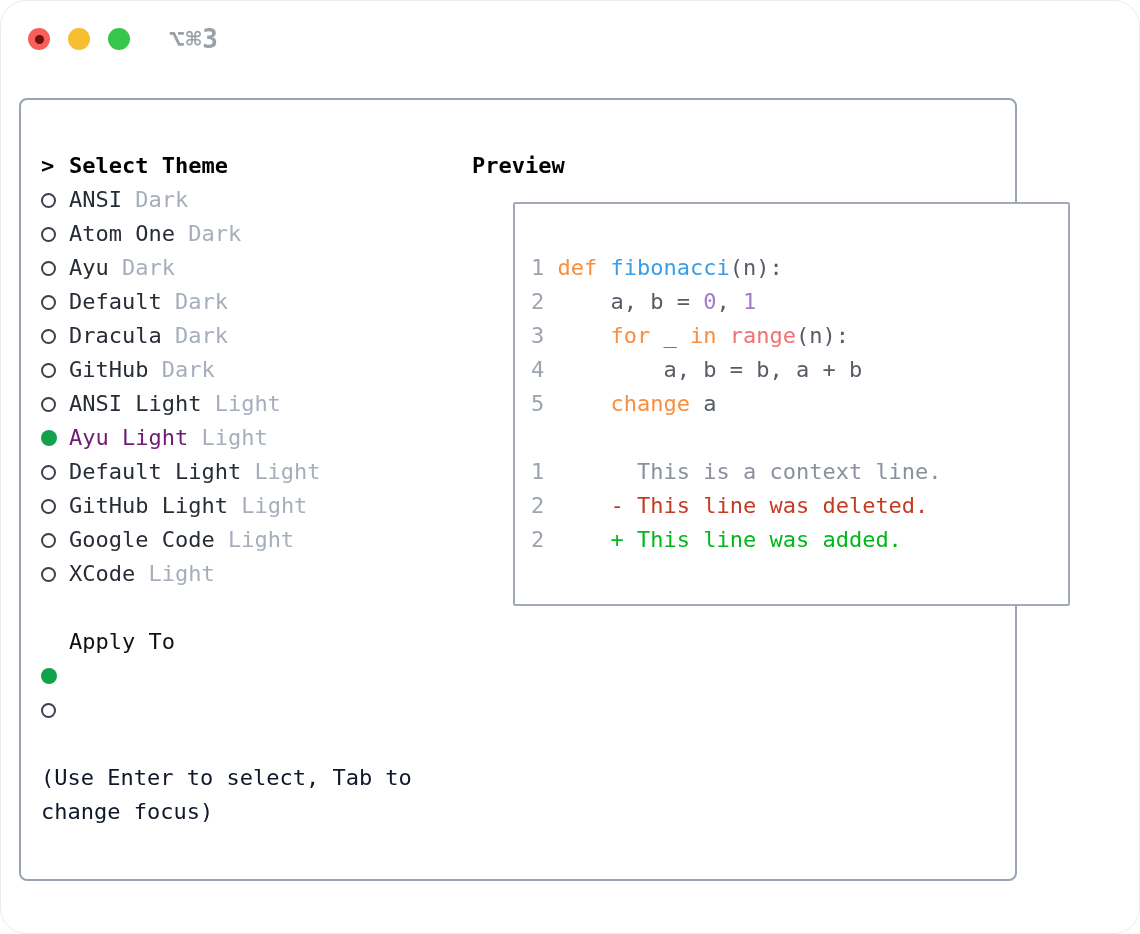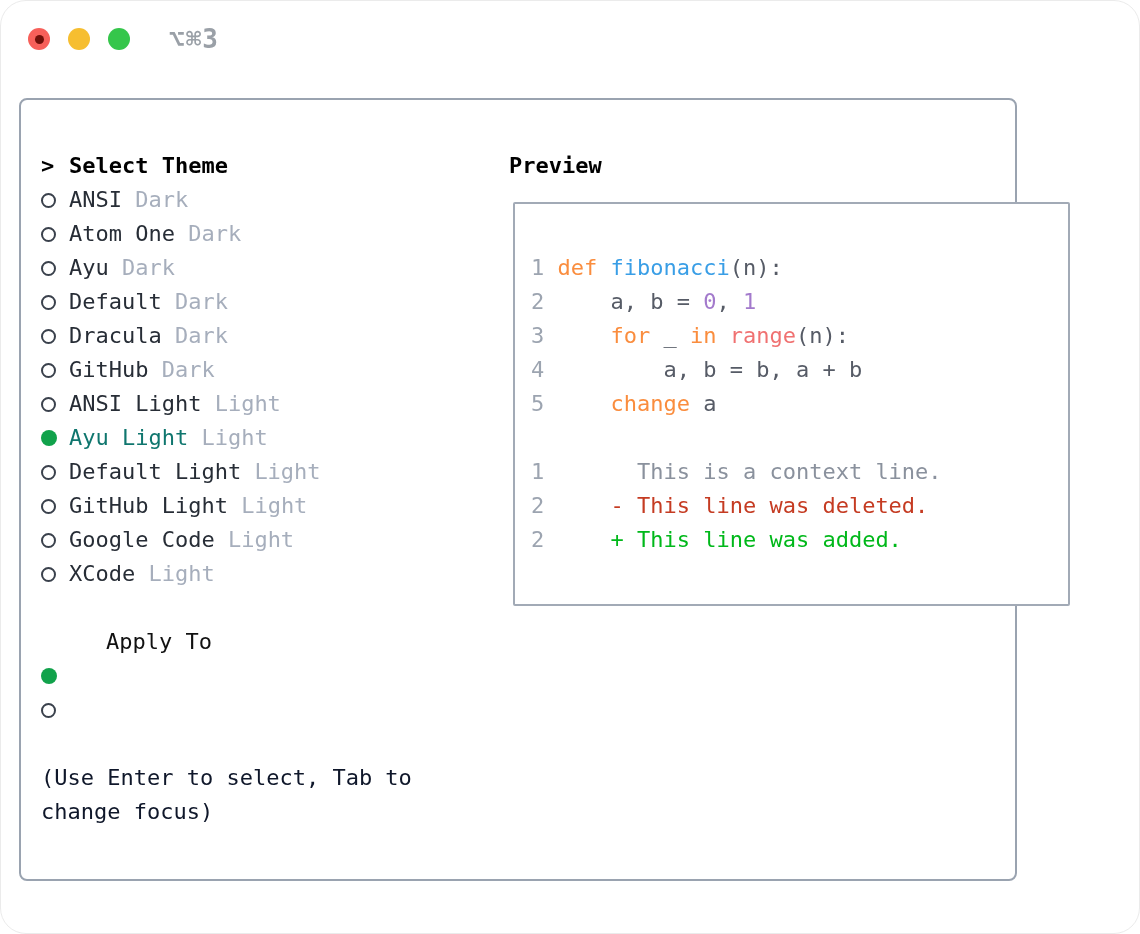--- a/index.html
+++ b/index.html
@@ -31,32 +31,32 @@
     position:absolute; left:18px; top:97px; width:998px; height:783px;
     border:2px solid #9aa3b0; border-radius:8px; background:#ffffff;
   }
 
   
   .left-pane { position:absolute; left:20px; top:49px; width:444px; }
   .row { display:flex; align-items:center; height:34px; font-size:22px; line-height:34px; }
   .bullet-col { width:28px; flex:0 0 28px; display:flex; align-items:center; }
   .arrow { font-weight:bold; color:#000000; }
   .header-text { font-weight:bold; color:#000000; }
-  .header-text2 { font-weight:normal; color:#111111;margin-left:37px; }
+  .header-text2 { font-weight:normal; color:#111111; }
   .circle { width:15px; height:15px; border:2px solid #3a414c; border-radius:50%; }
   .circle.filled { border:none; width:16px; height:16px; background:#11a24b; }
   .item-name { color:#272d36; white-space:pre; }
   .variant { color:#a6aebc; margin-left:13.2px; white-space:pre; }
-  .row.selected .item-name { color:#0f766e; }
+  .row.selected .item-name { color:#701a75; }
   .spacer { height:34px; }
   .hint { width:444px; font-size:22px; line-height:34px; color:#0f172a; }
 
   
   .preview-header {
-    position:absolute; left:488px; top:49px; height:34px; line-height:34px;
+    position:absolute; left:451px; top:49px; height:34px; line-height:34px;
     font-size:22px; font-weight:bold; color:#000000;
   }
   .code-box {
     position:absolute; left:492px; top:102px; width:557px; height:404px;
     border:2px solid #a2aab6; border-radius:2px; background:#ffffff;
     padding:47px 0 0 16px; overflow:hidden;
   }
   .code-row { height:34px; line-height:34px; font-size:22px; white-space:pre; }
   .tok-ln      { color:#9ca4b0; }
   .tok-kw      { color:#fa8d3e; }

